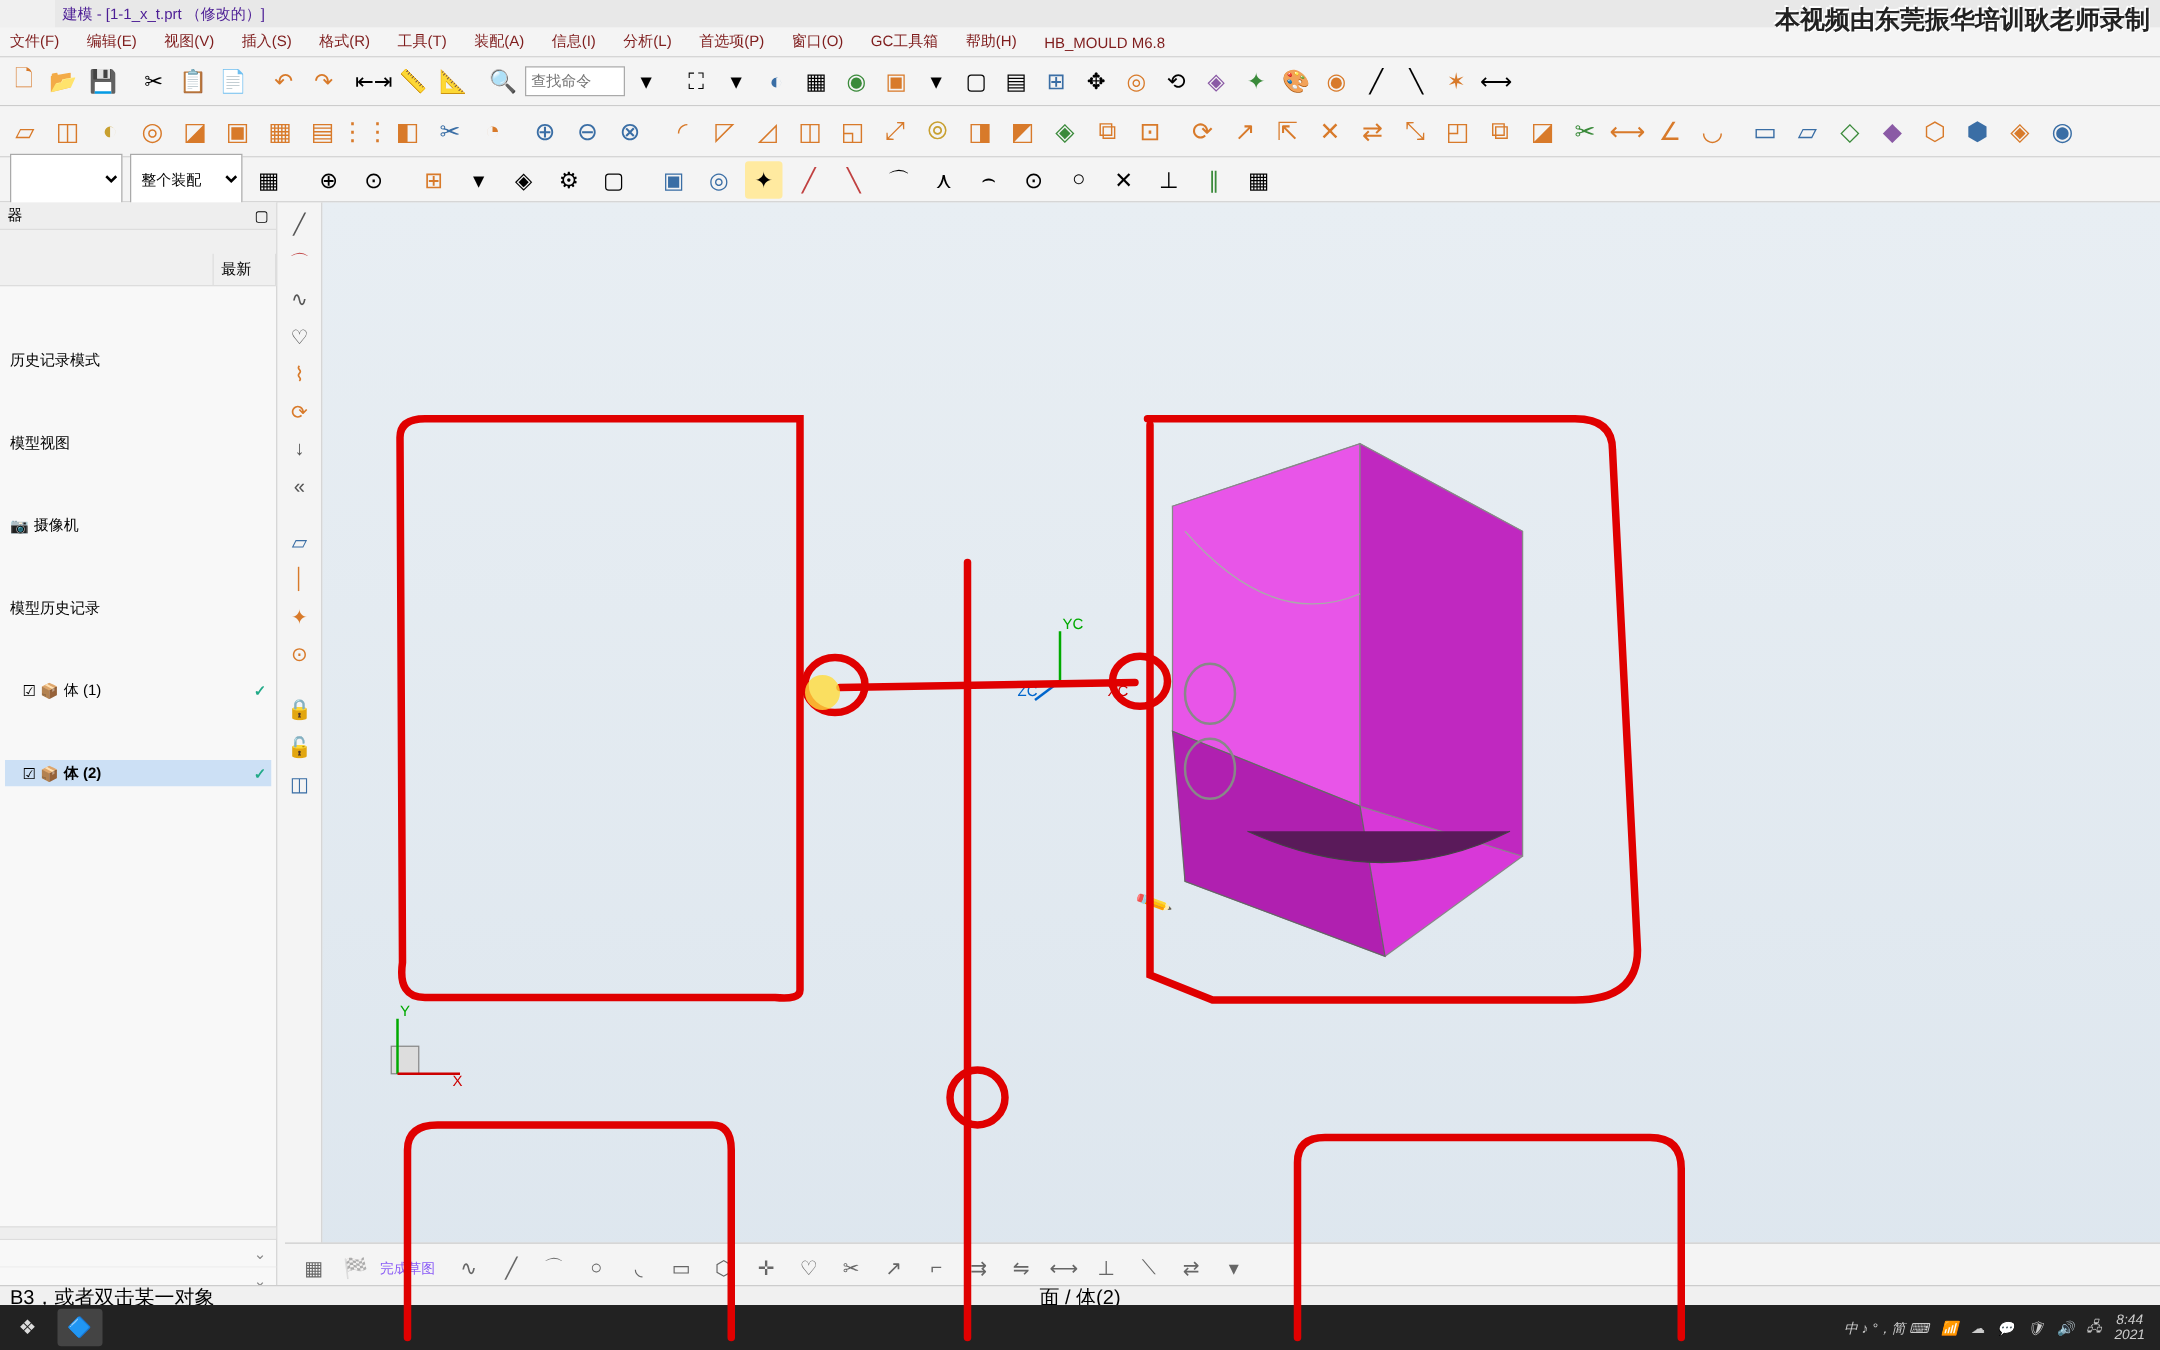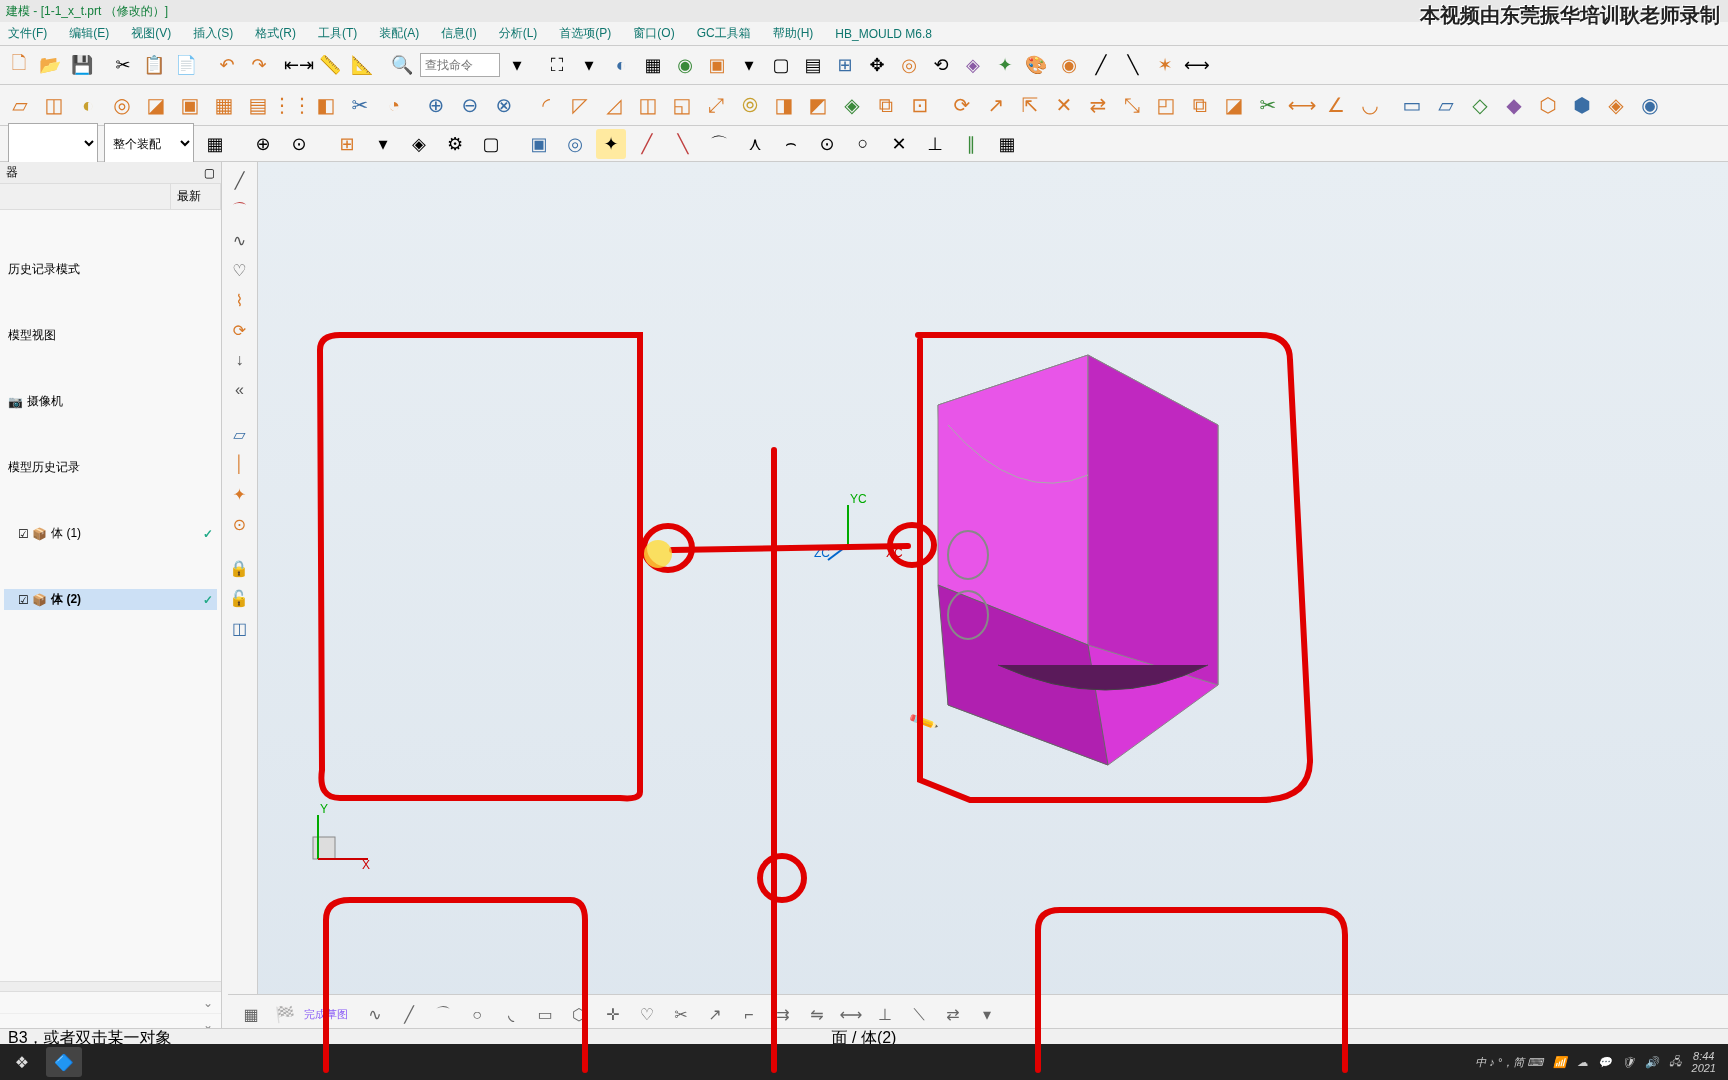--- a/index.html
+++ b/index.html
@@ -1,39 +1,39 @@
 <!DOCTYPE html>
 <html><head>
 <meta charset="utf-8">
 <style>
 * { margin: 0; padding: 0; box-sizing: border-box; font-family: "Microsoft YaHei", sans-serif; }
 body { background: #f0f0f0; width: 1728px; height: 1080px; overflow: hidden; position: relative; }
 
-.title-bar { height: 22px; background: #e8e8e8; display: flex; align-items: center; padding: 0 6px; font-size: 12px; color: #15803d; }
+.title-bar { height: 22px; background: #e8e8e8; display: flex; align-items: center; padding: 0 6px; font-size: 12px; color: #4c1d95; margin-left: 44px; }
 .watermark { position: absolute; top: 2px; right: 8px; font-size: 20px; font-weight: bold; color: #222; text-shadow: 1px 1px 0 #fff, -1px -1px 0 #fff; z-index: 200; }
 
-.menu-bar { height: 24px; background: #f4f4f4; display: flex; align-items: center; padding: 0 4px; gap: 14px; font-size: 12px; color: #0f766e; border-bottom: 1px solid #ccc; }
+.menu-bar { height: 24px; background: #f4f4f4; display: flex; align-items: center; padding: 0 4px; gap: 14px; font-size: 12px; color: #7f1d1d; border-bottom: 1px solid #ccc; }
 .menu-item { cursor: pointer; padding: 2px 4px; }
 
 .toolbar { background: #f4f4f4; border-bottom: 1px solid #ccc; display: flex; align-items: center; padding: 4px; gap: 2px; flex-wrap: nowrap; }
 .tb-btn { width: 30px; height: 30px; display: flex; align-items: center; justify-content: center; font-size: 18px; border-radius: 3px; cursor: pointer; }
 .tb-sep { width: 6px; }
 .search-input { width: 80px; height: 24px; border: 1px solid #aaa; font-size: 12px; padding: 0 4px; }
 
 .toolbar2 .tb-btn { width: 32px; height: 32px; font-size: 20px; }
 
 .sub-toolbar { background: #f4f4f4; border-bottom: 1px solid #ccc; display: flex; align-items: center; padding: 4px 8px; gap: 6px; font-size: 12px; height: 36px; }
 .sub-select { height: 41px; border: 1px solid #aaa; font-size: 12px; padding: 0 4px; min-width: 90px; background: #fff; }
 
 .main-area { display: flex; height: calc(100% - 184px); }
 
 .left-panel { width: 222px; background: #f8f8f8; border-right: 1px solid #ccc; display: flex; flex-direction: column; font-size: 12px; }
 .panel-header { height: 22px; display: flex; align-items: center; justify-content: space-between; padding: 0 6px; border-bottom: 1px solid #ddd; background: #eee; }
 .panel-cols { display: flex; border-bottom: 1px solid #ddd; background: #f0f0f0; }
-.panel-col { flex: 1; padding: 4px 6px; border-right: 1px solid #ddd; }
+.panel-col { flex: 1; padding: 4px 6px; border-right: 1px solid #ddd; margin-top: 19px; }
 .tree { flex: 1; overflow: auto; padding: 4px; }
 .tree-item { display: flex; align-items: center; padding: 2px 4px; gap: 4px; margin-top: 45px; }
 .tree-item.selected { background: #cce0f5; }
 .tree-check { color: #2a8; font-weight: bold; }
 .panel-footer { border-top: 1px solid #ddd; }
 .panel-footer-row { height: 22px; display: flex; align-items: center; justify-content: flex-end; padding: 0 8px; border-bottom: 1px solid #eee; color: #888; cursor: pointer; }
 
 .vtoolbar { width: 36px; background: #f4f4f4; border-right: 1px solid #ccc; display: flex; flex-direction: column; align-items: center; padding: 4px 0; gap: 2px; }
 .vtb-btn { width: 28px; height: 28px; display: flex; align-items: center; justify-content: center; font-size: 16px; border-radius: 3px; cursor: pointer; color: #555; }
 

